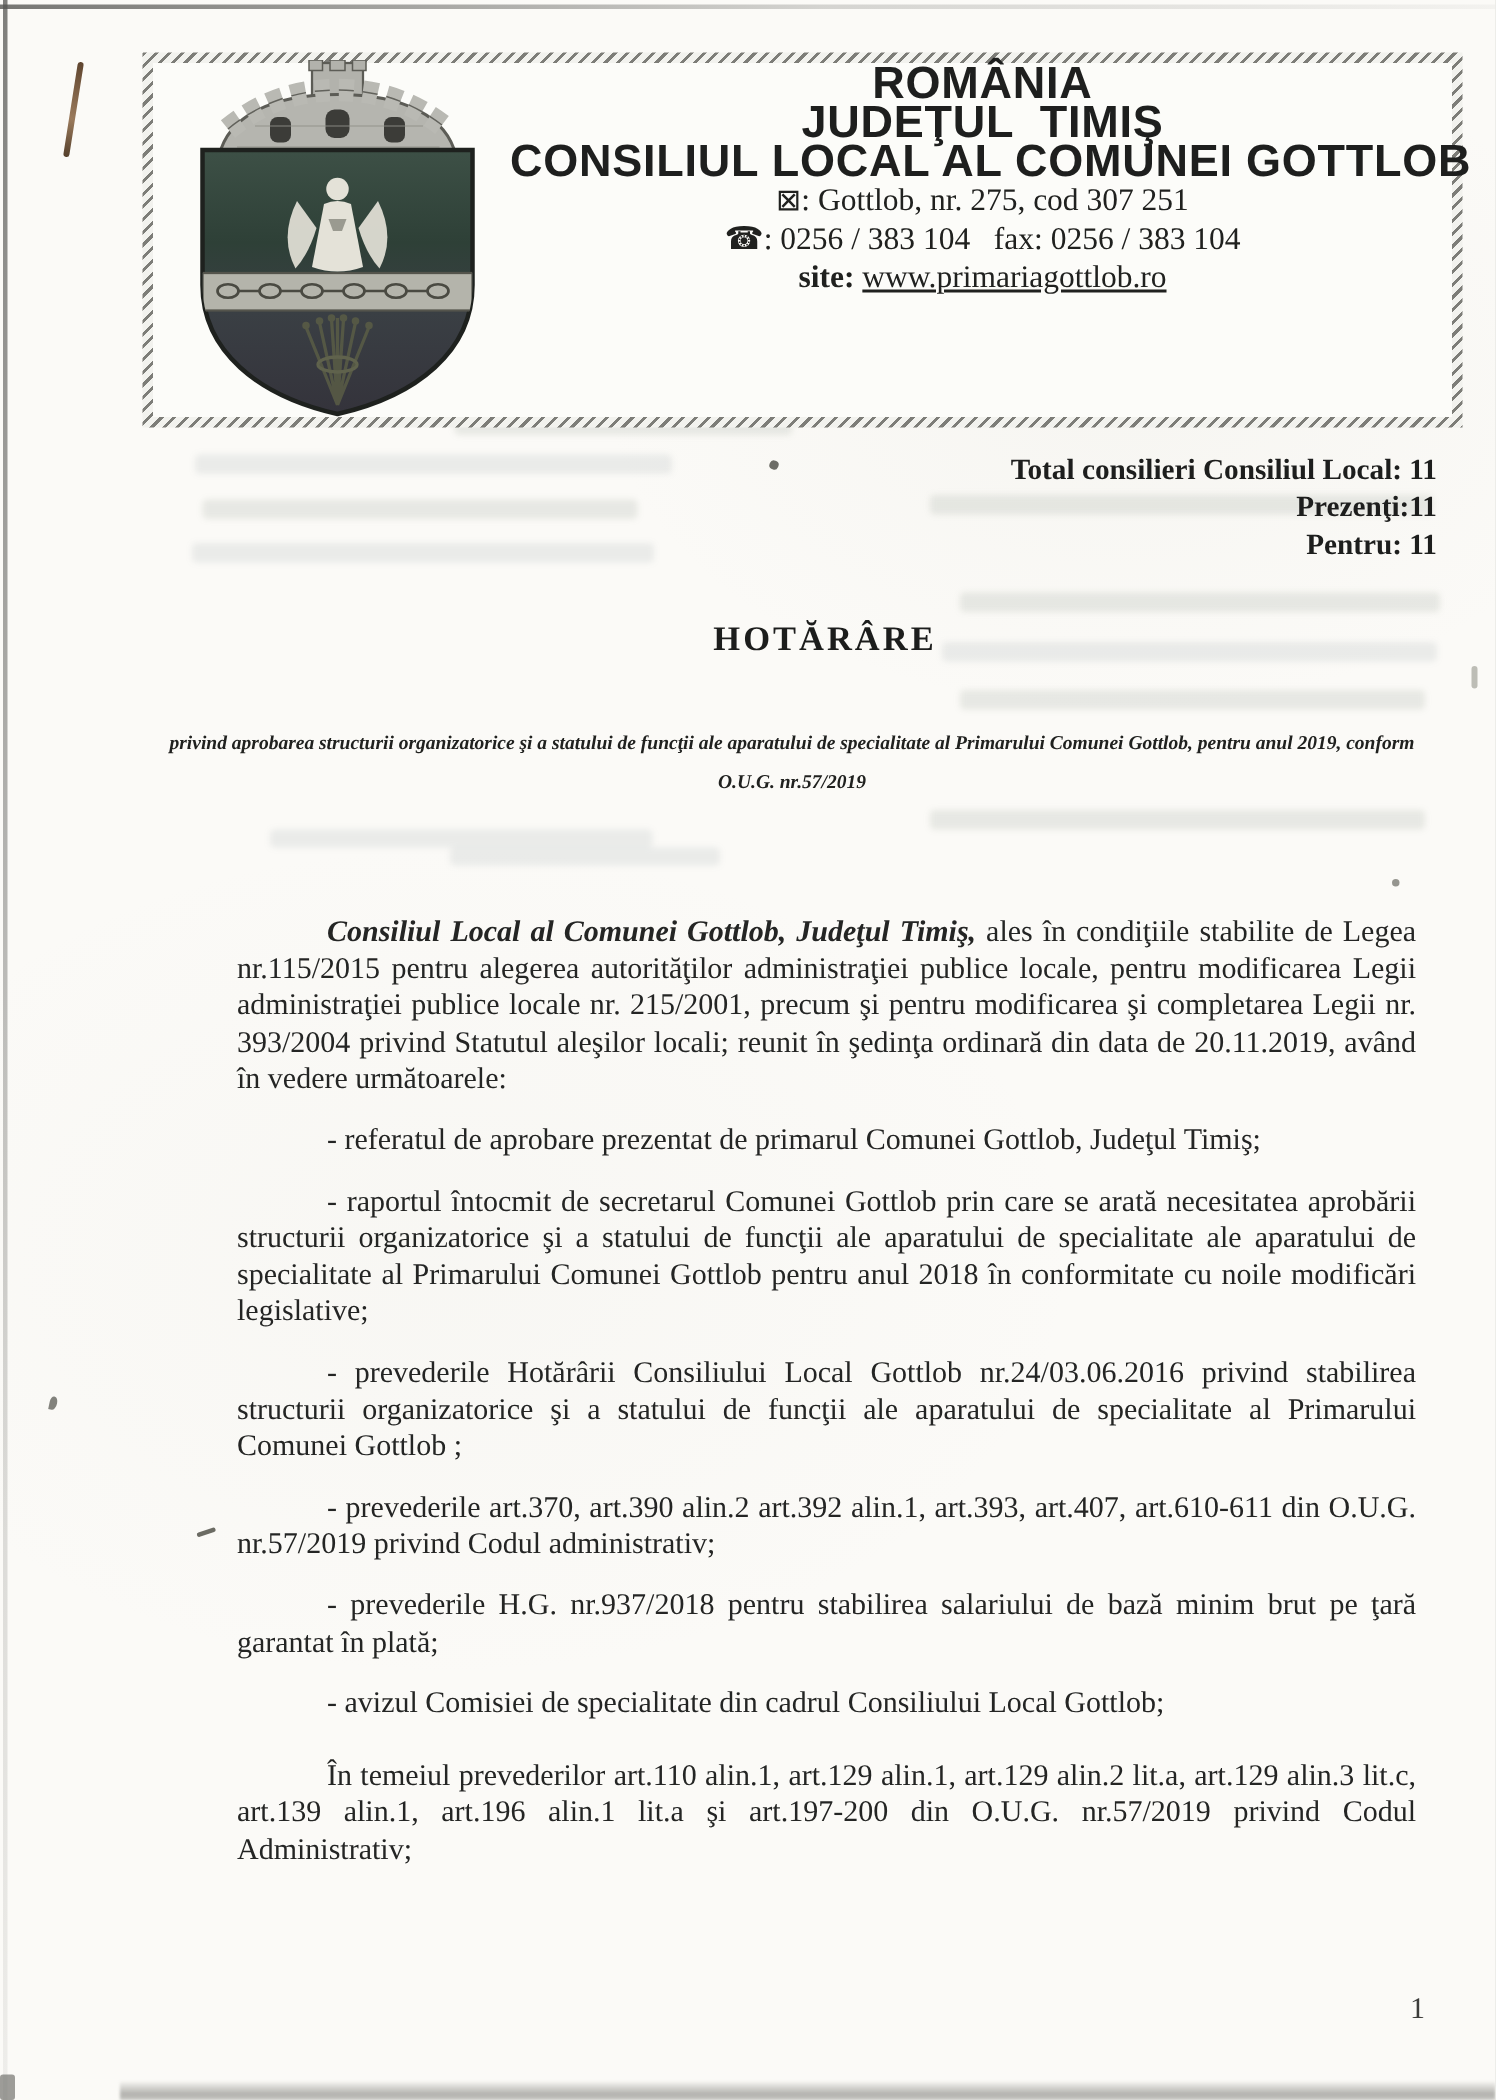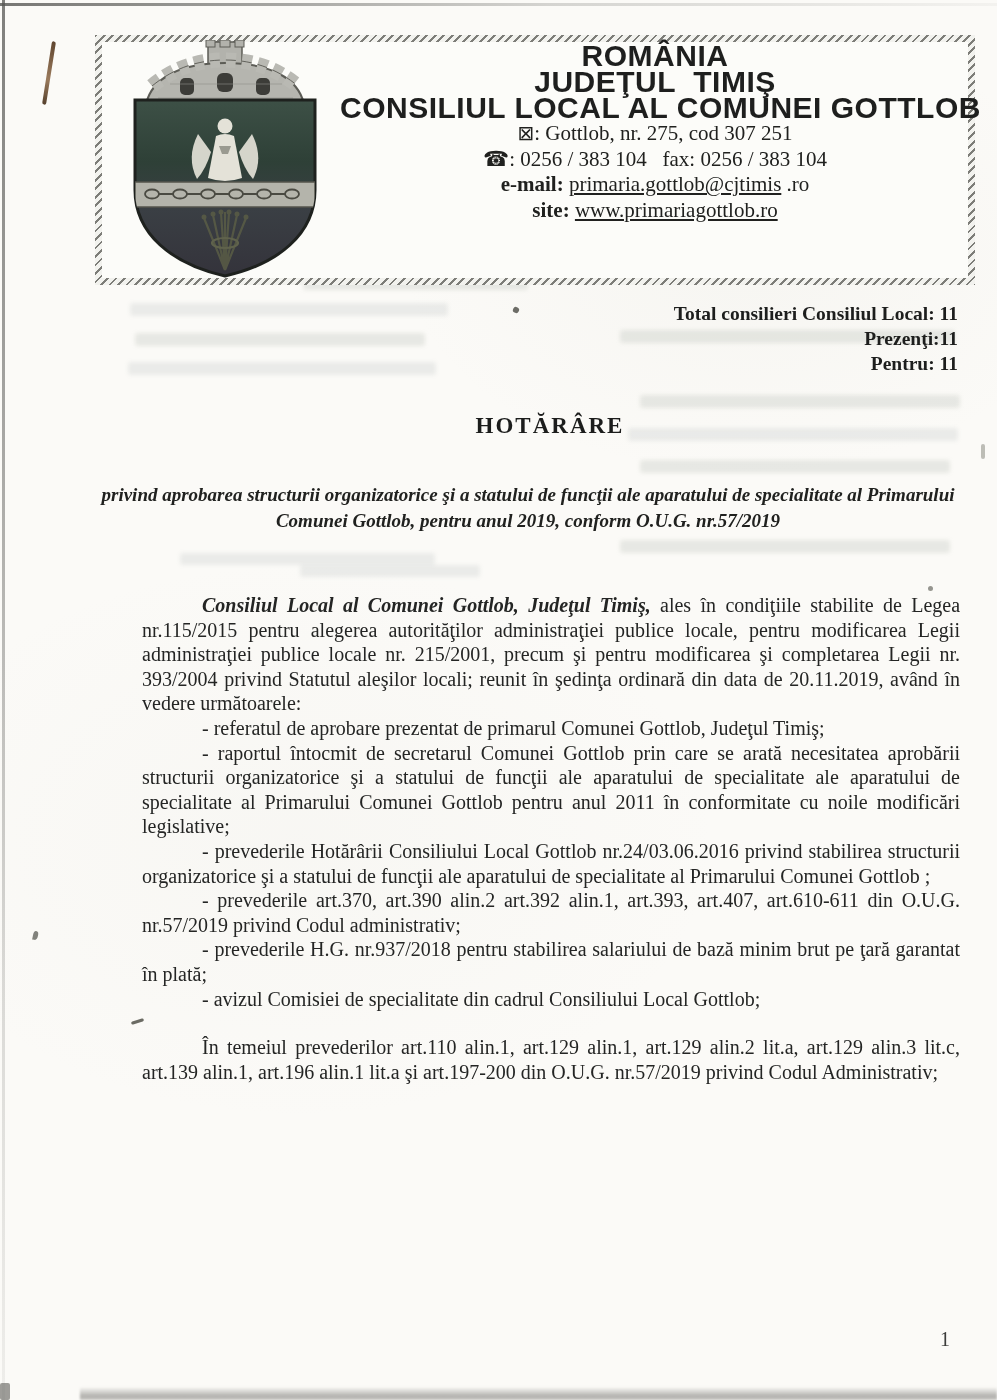--- a/index.html
+++ b/index.html
@@ -43,25 +43,25 @@
   .contact-line .lbl{font-weight:bold;}
   .contact-line .lnk{text-decoration:underline;}
   .env-icon{font-family:"DejaVu Sans",sans-serif;font-size:20px;}
   .phone-icon{font-family:"DejaVu Sans",sans-serif;font-size:21px;font-weight:bold;}
   
   .counters{right:39px;top:301px;text-align:right;font-weight:bold;font-size:19.5px;line-height:25px;color:#1d1e1d;}
   
   .doc-title{left:140px;top:413px;width:820px;text-align:center;font-weight:bold;
     font-size:23px;letter-spacing:2px;color:#1c1d1c;}
   .subtitle{left:98px;top:482px;width:860px;text-align:center;font-weight:bold;font-style:italic;
-    font-size:19px;line-height:26px;color:#20211f;}
+    font-size:13px;line-height:26px;color:#20211f;}
   
   .body-text{left:142px;top:593px;width:818px;font-size:20px;line-height:24.6px;
     text-align:justify;color:#242524;}
-  .body-text p{margin:0;text-indent:60px;}
+  .body-text p{margin:16px;text-indent:60px;}
   .body-text p.gap-top{margin-top:24px;}
   .lead{font-weight:bold;font-style:italic;}
   .page-num{left:930px;top:1328px;width:30px;text-align:center;font-size:20px;color:#3c3c3a;}
 </style>
 </head>
 <body>
 
 <div id="page">
 
   <div class="abs top-edge"></div>
@@ -164,38 +164,37 @@
       </g>
     </svg>
   </div>
 
   <div class="abs hdr-text">
     <div class="hdr-line-sans">ROMÂNIA</div>
     <div class="hdr-line-sans">JUDEŢUL  TIMIŞ</div>
     <div class="hdr-line-sans">CONSILIUL LOCAL AL COMUNEI GOTTLOB</div>
     <div class="contact-line"><span class="env-icon">⊠</span><span>: Gottlob, nr. 275, cod 307 251</span></div>
     <div class="contact-line"><span class="phone-icon">☎</span><span>: 0256 / 383 104   fax: 0256 / 383 104</span></div>
-    <div class="contact-line"><span class="lbl">e-mail: </span><span class="lnk">primaria.gottlob@cjtimis</span><span> .ro</span></div>
     <div class="contact-line"><span class="lbl">site: </span><span class="lnk">www.primariagottlob.ro</span></div>
   </div>
 
   <div class="abs counters">
     <div>Total consilieri Consiliul Local: 11</div>
     <div>Prezenţi:11</div>
     <div>Pentru: 11</div>
   </div>
 
   <div class="abs doc-title">HOTĂRÂRE</div>
 
   <div class="abs subtitle">privind aprobarea structurii organizatorice şi a statului de funcţii ale aparatului de specialitate al Primarului Comunei Gottlob, pentru anul 2019, conform O.U.G. nr.57/2019</div>
 
   <div class="abs body-text">
     <p><span class="lead">Consiliul Local al Comunei Gottlob, Judeţul Timiş,</span><span> ales în condiţiile stabilite de Legea nr.115/2015 pentru alegerea autorităţilor administraţiei publice locale, pentru modificarea Legii administraţiei publice locale nr. 215/2001, precum şi pentru modificarea şi completarea Legii nr. 393/2004 privind Statutul aleşilor locali; reunit în şedinţa ordinară din data de 20.11.2019, având în vedere următoarele:</span></p>
     <p>- referatul de aprobare  prezentat de primarul Comunei Gottlob, Judeţul Timiş;</p>
-    <p>- raportul  întocmit de secretarul Comunei Gottlob prin care se arată necesitatea aprobării structurii organizatorice şi a statului de funcţii ale aparatului de specialitate ale aparatului de specialitate al Primarului Comunei Gottlob pentru anul 2011 în conformitate cu noile modificări legislative;</p>
+    <p>- raportul  întocmit de secretarul Comunei Gottlob prin care se arată necesitatea aprobării structurii organizatorice şi a statului de funcţii ale aparatului de specialitate ale aparatului de specialitate al Primarului Comunei Gottlob pentru anul 2018 în conformitate cu noile modificări legislative;</p>
     <p>- prevederile Hotărârii Consiliului Local Gottlob nr.24/03.06.2016 privind stabilirea structurii organizatorice şi a statului de funcţii ale aparatului de specialitate al Primarului Comunei Gottlob ;</p>
     <p>- prevederile art.370, art.390 alin.2 art.392 alin.1, art.393, art.407, art.610-611 din O.U.G. nr.57/2019 privind Codul administrativ;</p>
     <p>- prevederile H.G. nr.937/2018 pentru stabilirea salariului de bază minim brut pe ţară garantat în plată;</p>
     <p>- avizul Comisiei de specialitate din cadrul Consiliului Local Gottlob;</p>
     <p class="gap-top">În temeiul prevederilor art.110 alin.1, art.129 alin.1, art.129 alin.2 lit.a, art.129 alin.3 lit.c, art.139 alin.1, art.196 alin.1 lit.a şi art.197-200 din O.U.G. nr.57/2019 privind Codul Administrativ;</p>
   </div>
 
   <div class="abs page-num">1</div>
 
 </div>

